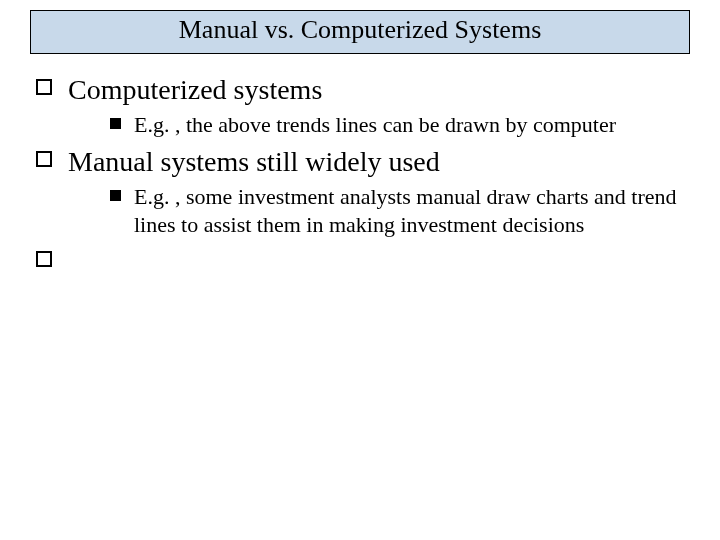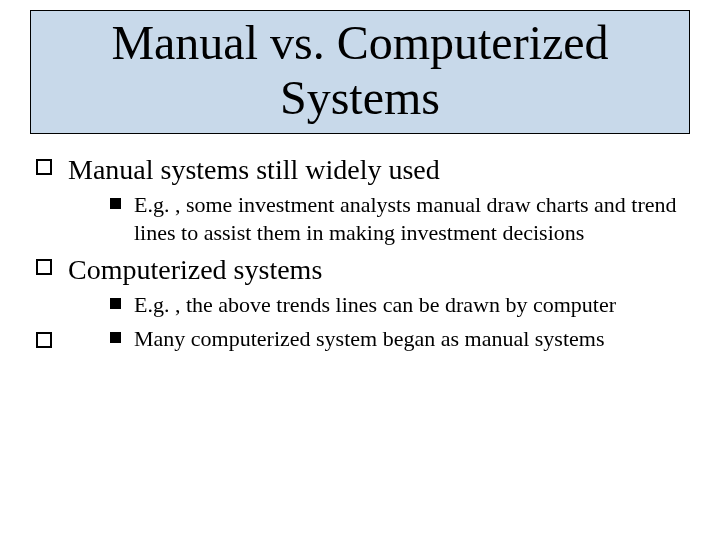--- a/index.html
+++ b/index.html
@@ -21,21 +21,21 @@
   .title-box {
     margin: 0 auto;
     width: 660px;
     background: #c8d9ea;
     border: 1px solid #000;
     box-sizing: border-box;
     padding: 4px 6px 8px 6px;
     text-align: center;
   }
   .title-text {
-    font-size: 48px;
+    font-size: 26px;
     line-height: 1.15;
   }
   .content {
     margin: 18px 28px 0 28px;
   }
   ul.level1 {
     list-style: none;
     margin: 0;
     padding: 0;
   }
@@ -82,44 +82,40 @@
 
 <div class="slide">
   <div class="title-box">
     <div class="title-text">Manual vs. Computerized Systems</div>
   </div>
 
   <div class="content">
     <ul class="level1">
       <li>
         <span class="bullet"></span>
+        <span>Computerized systems</span>
+        <ul class="level2">
+          <li>
+            <span class="bullet"></span>
+            <span>E.g. , the above trends lines can be drawn by computer</span>
+          </li>
+        </ul>
+      </li>
+
+      <li>
+        <span class="bullet"></span>
         <span>Manual systems still widely used</span>
         <ul class="level2">
           <li>
             <span class="bullet"></span>
             <span>E.g. , some investment analysts manual draw charts and trend lines to assist them in making investment decisions</span>
           </li>
         </ul>
       </li>
 
       <li>
         <span class="bullet"></span>
-        <span>Computerized systems</span>
         <ul class="level2">
-          <li>
-            <span class="bullet"></span>
-            <span>E.g. , the above trends lines can be drawn by computer</span>
-          </li>
-        </ul>
-      </li>
-
-      <li>
-        <span class="bullet"></span>
-        <ul class="level2">
-          <li>
-            <span class="bullet"></span>
-            <span>Many computerized system began as manual systems</span>
-          </li>
         </ul>
       </li>
     </ul>
   </div>
 </div>
 
 </body></html>

